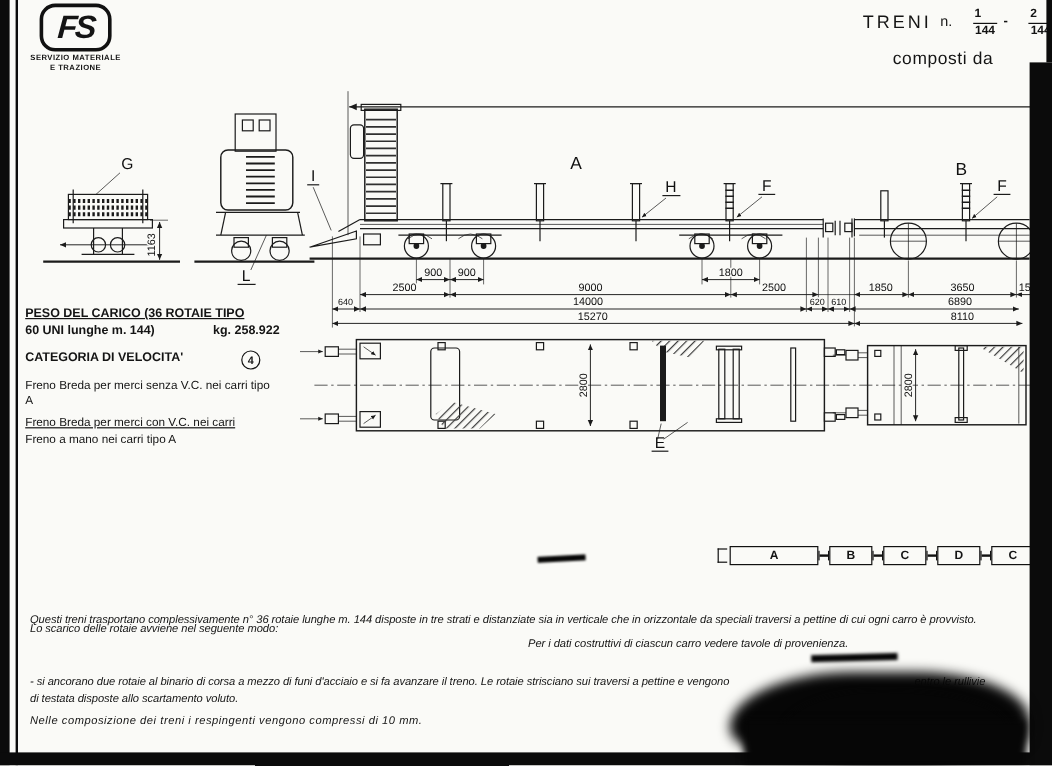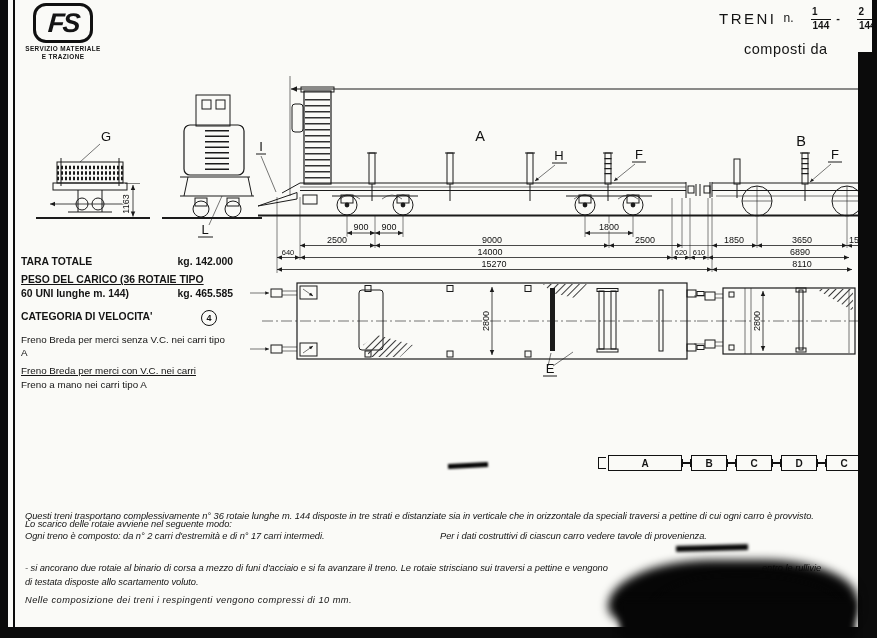--- a/index.html
+++ b/index.html
@@ -358,30 +358,26 @@
     <span class="t-dash">-</span>
     <span class="frac">
       <span class="fnum">3</span>
       <span class="fden">144</span>
     </span>
     <span class="t-suffix">PE</span>
   </div>
   <div class="subtitle">composti da</div>
 
   <div class="specs">
-    <div class="spec-row mb5">
-      <span>TARA TOTALE</span>
-      <span>kg. 142.000</span>
-    </div>
     <div class="spec-row mb1">
       <span>PESO DEL CARICO (36 ROTAIE TIPO</span>
     </div>
     <div class="spec-row mb10">
       <span>60 UNI lunghe m. 144)</span>
-      <span>kg. 465.585</span>
+      <span>kg. 258.922</span>
     </div>
     <div class="spec-row mb7">
       <span>CATEGORIA DI VELOCITA'</span>
       <span class="circ">4</span>
     </div>
     <div class="freno mb5">Freno Breda per merci senza V.C. nei carri tipo A</div>
     <div class="freno mb1">Freno Breda per merci con V.C. nei carri</div>
     <div class="freno">Freno a mano nei carri tipo A</div>
   </div>
 
@@ -394,21 +390,20 @@
     <div class="car car-s">C</div>
     <div class="coupler"></div>
     <div class="car car-s">D</div>
     <div class="coupler"></div>
     <div class="car car-s">C</div>
     <div class="coupler"></div>
     <div class="car car-cut"></div>
   </div>
 
   <div class="note" style="left:25px;top:511px;">Questi treni trasportano complessivamente n° 36 rotaie lunghe m. 144 disposte in tre strati e distanziate sia in verticale che in orizzontale da speciali traversi a pettine di cui ogni carro è provvisto.</div>
-  <div class="note" style="left:25px;top:531px;">Ogni treno è composto: da n° 2 carri d'estremità e di n° 17 carri intermedi.</div>
   <div class="note" style="left:440px;top:531px;">Per i dati costruttivi di ciascun carro vedere tavole di provenienza.</div>
   <div class="note" style="left:25px;top:519px;">Lo scarico delle rotaie avviene nel seguente modo:</div>
   <div class="note" style="left:25px;top:563px;">- si ancorano due rotaie al binario di corsa a mezzo di funi d'acciaio e si fa avanzare il treno. Le rotaie strisciano sui traversi a pettine e vengono</div>
   <div class="note" style="left:762px;top:563px;">entro le rullivie</div>
   <div class="note" style="left:25px;top:577px;">di testata disposte allo scartamento voluto.</div>
   <div class="note" style="left:25px;top:595px;letter-spacing:.45px;">Nelle composizione dei treni i respingenti vengono compressi di 10 mm.</div>
 
   <div class="art" style="left:0;top:0;width:8px;height:638px;"></div>
   <div class="art" style="left:13px;top:0;width:1.8px;height:638px;"></div>
   <div class="art" style="left:0;top:627px;width:877px;height:11px;"></div>

